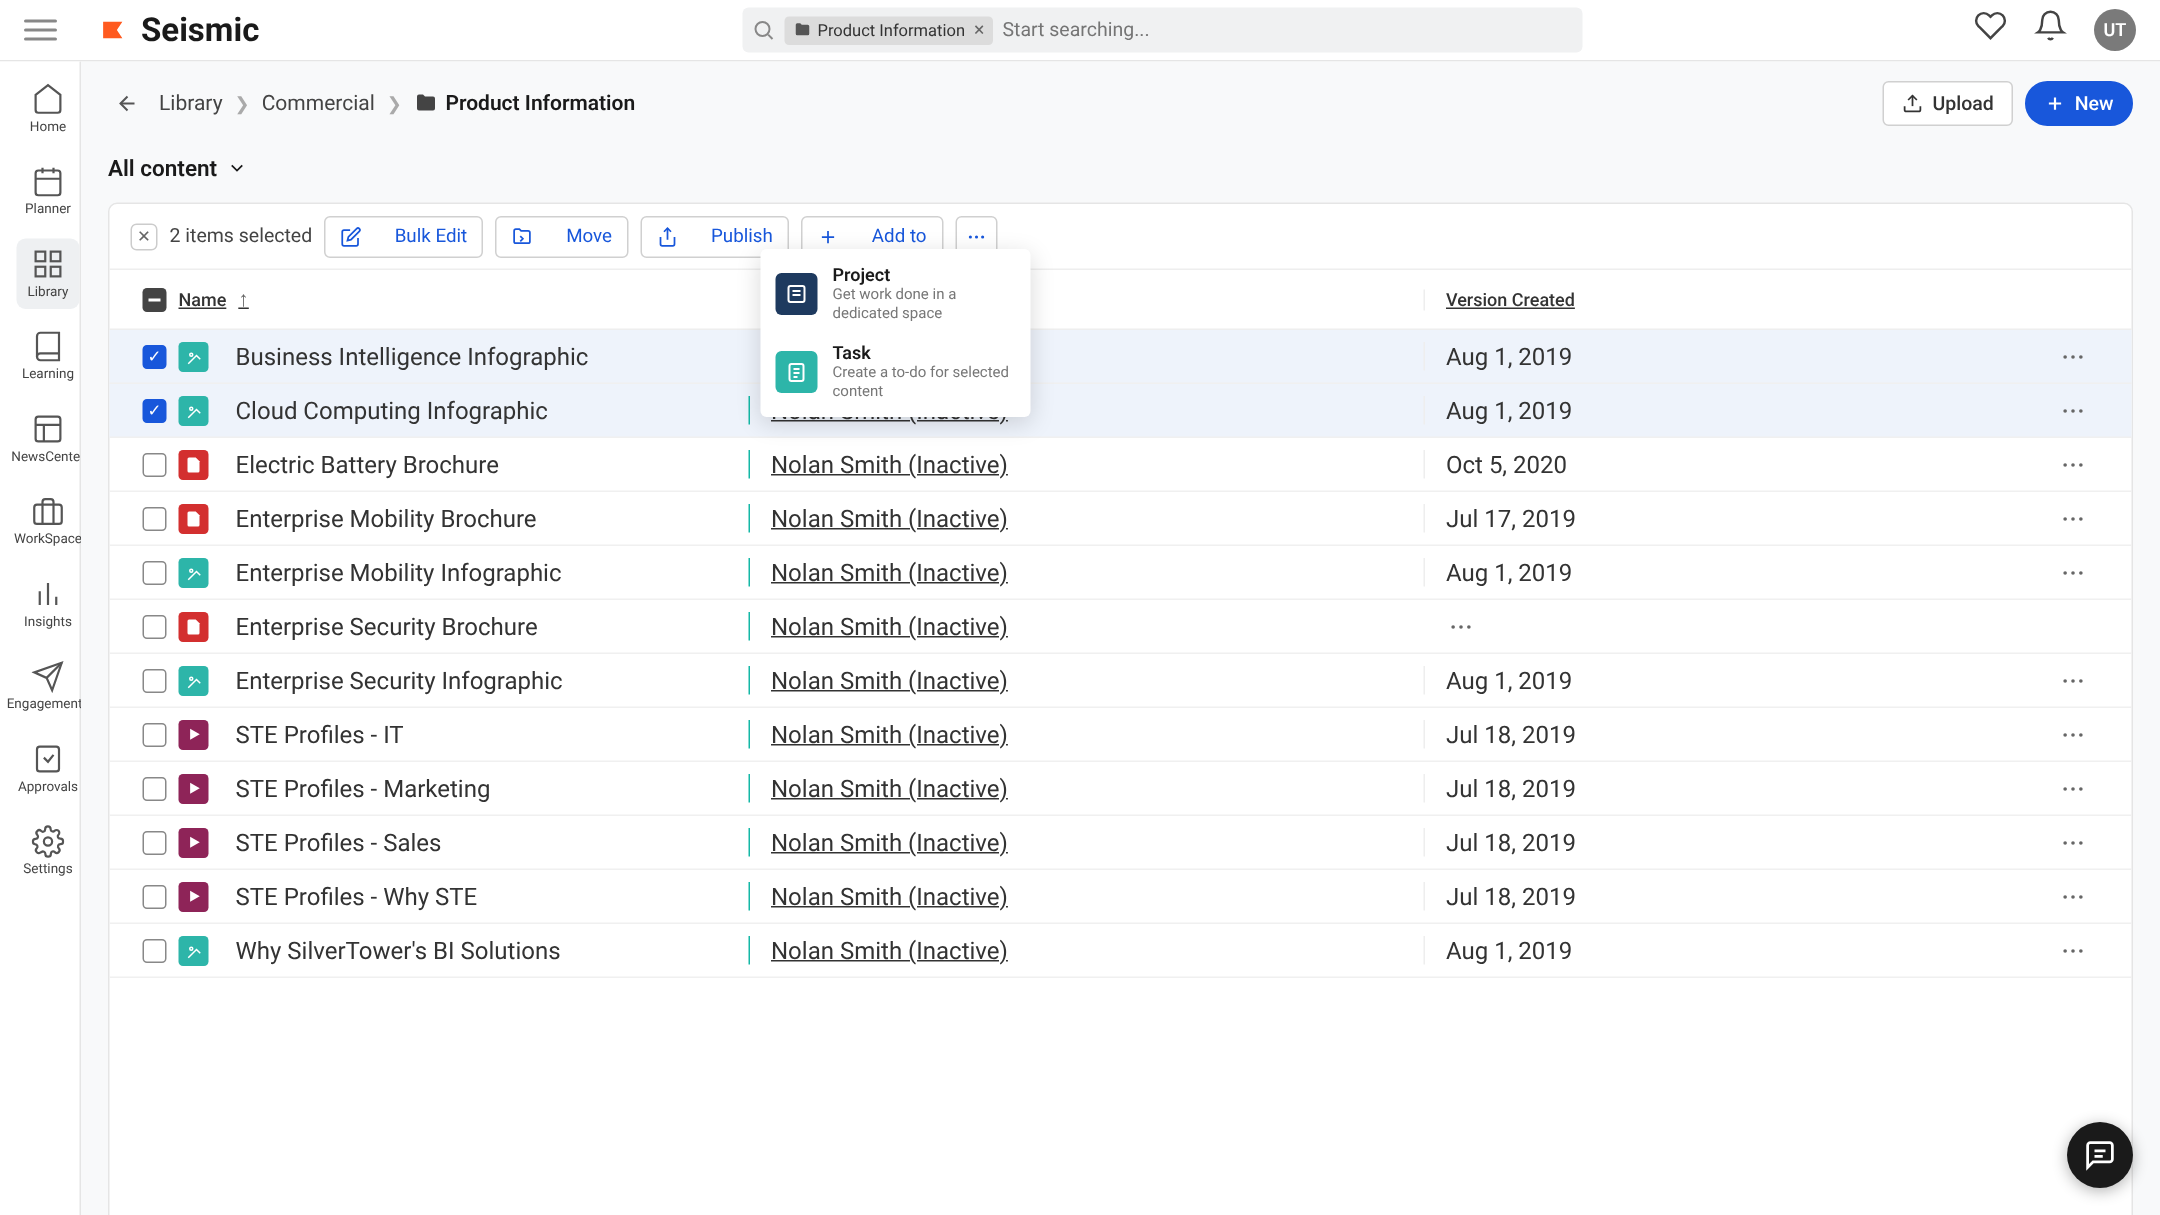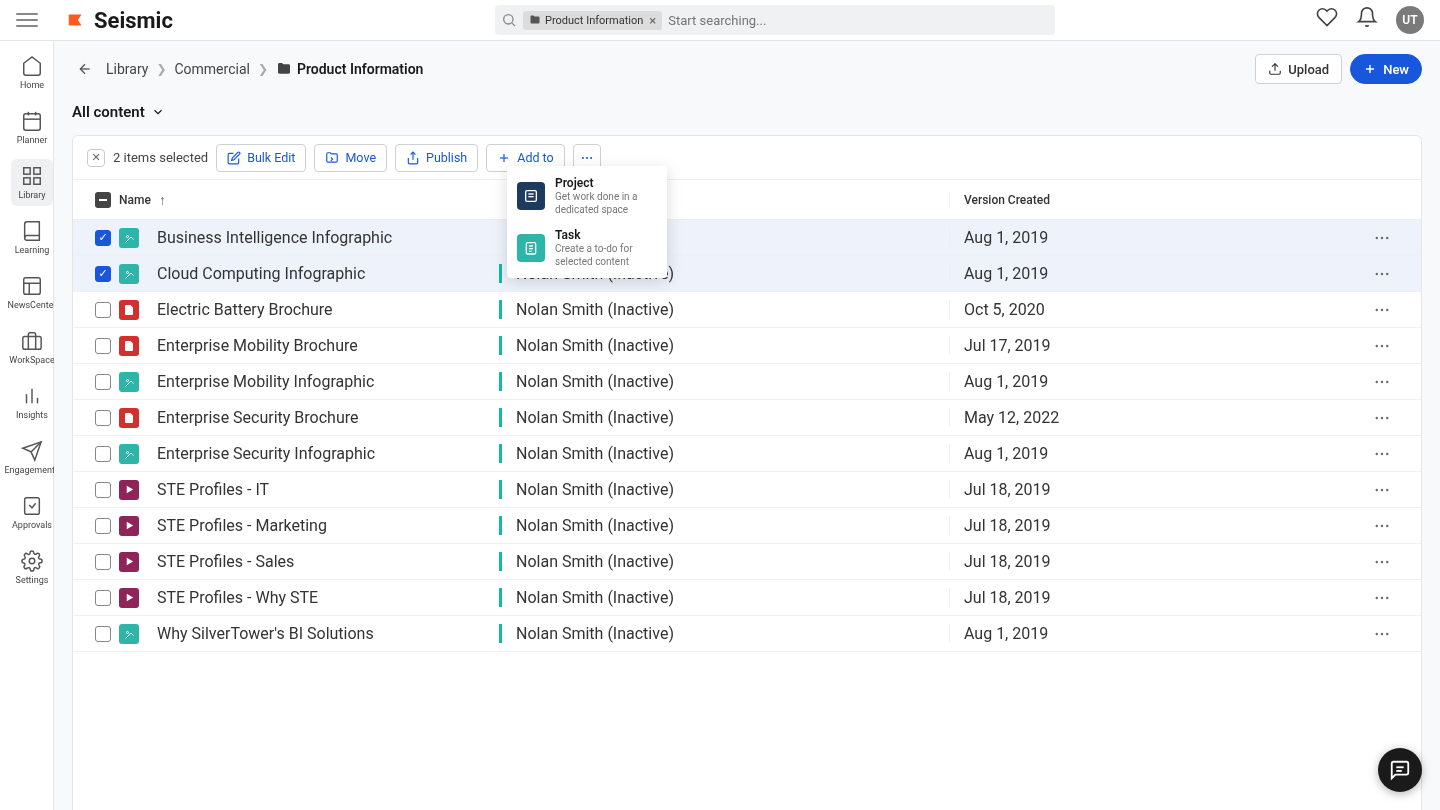--- a/index.html
+++ b/index.html
@@ -41,38 +41,38 @@
 .btn.primary { background: #1857db; border-color: #1857db; color: #fff; border-radius: 15px; }
 
 .subhead { display: flex; align-items: center; height: 38px; }
 .subhead-title { font-size: 15px; font-weight: 600; color: #1a1a1a; display: flex; align-items: center; gap: 6px; cursor: pointer; }
 
 
 .panel { background: #fff; border: 1px solid #e5e5e5; border-radius: 6px; overflow: visible; margin-top: 4px; position: relative; height: 685px; }
 .toolbar { height: 44px; display: flex; align-items: center; padding: 0 14px; gap: 8px; border-bottom: 1px solid #eee; position: relative; }
 .sel-chip { display: flex; align-items: center; gap: 8px; font-size: 13px; color: #444; }
 .sel-close { width: 18px; height: 18px; border: 1px solid #ccc; border-radius: 4px; display: flex; align-items: center; justify-content: center; font-size: 11px; cursor: pointer; color: #666; }
-.tbtn { height: 28px; padding: 0 10px; border: 1px solid #d0d0d0; border-radius: 4px; background: #fff; font-size: 12.5px; color: #1857db; display: flex; align-items: center; gap: 6px; cursor: pointer; }
+.tbtn { height: 28px; padding: 0 10px; border: 1px solid #d0d0d0; border-radius: 4px; background: #fff; font-size: 12.5px; color: #1857db; display: flex; align-items: center; gap: 22px; cursor: pointer; }
 .tbtn svg { width: 14px; height: 14px; }
 .more-btn { width: 28px; padding: 0; justify-content: center; }
 
 
-.dropdown { position: absolute; top: 30px; left: 434px; width: 160px; background: #fff; border-radius: 4px; box-shadow: 0 4px 16px rgba(0,0,0,0.15); z-index: 100; padding: 4px 0; }
+.dropdown { position: absolute; top: 30px; left: 434px; width: 180px; background: #fff; border-radius: 4px; box-shadow: 0 4px 16px rgba(0,0,0,0.15); z-index: 100; padding: 4px 0; }
 .dd-item { display: flex; align-items: center; padding: 6px 10px; gap: 10px; cursor: pointer; }
 .dd-icon { width: 28px; height: 28px; border-radius: 4px; display: flex; align-items: center; justify-content: center; color: #fff; flex-shrink: 0; }
 .dd-icon.proj { background: #1e3a5f; }
 .dd-icon.task { background: #2db5a9; }
 .dd-text strong { display: block; font-size: 12px; color: #1a1a1a; font-weight: 600; }
 .dd-text span { display: block; font-size: 10px; color: #777; line-height: 1.3; }
 
 
-.table-head { height: 40px; display: flex; align-items: center; padding: 0 14px; border-bottom: 1px solid #eee; font-size: 12px; color: #333; font-weight: 500; }
+.table-head { height: 40px; display: flex; align-items: center; padding: 0 14px; border-bottom: 1px solid #eee; font-size: 12px; color: #333; font-weight: 500; text-decoration: underline; }
 .col-check { width: 32px; display: flex; align-items: center; justify-content: center; }
 .col-name { flex: 0 0 380px; display: flex; align-items: center; gap: 8px; }
-.col-owner { flex: 0 0 450px; border-left: 3px solid #14b8a6; padding-left: 14px; }
+.col-owner { flex: 0 0 450px; border-left: 1px solid #14b8a6; padding-left: 14px; text-decoration: underline; }
 .col-date { flex: 1; border-left: 1px solid #eee; padding-left: 14px; }
 .col-more { width: 50px; display: flex; justify-content: center; }
 .hcheck { width: 16px; height: 16px; background: #444; border-radius: 3px; display: flex; align-items: center; justify-content: center; }
 .hcheck::after { content: ""; width: 8px; height: 2px; background: #fff; }
 
 .row { height: 36px; display: flex; align-items: center; padding: 0 14px; border-bottom: 1px solid #f0f0f0; font-size: 16px; color: #333; }
 .row.selected { background: #eef3fb; }
 .check { width: 16px; height: 16px; border: 1.5px solid #888; border-radius: 3px; cursor: pointer; display: flex; align-items: center; justify-content: center; }
 .check.on { background: #1857db; border-color: #1857db; }
 .check.on::after { content: "✓"; color: #fff; font-size: 11px; }
@@ -471,21 +471,20 @@
           </div>
     <div class="col-name">
       <div class="file-icon ficon-pdf">
               <svg width="12" height="12" viewBox="0 0 24 24" fill="#fff">
                 <path d="M6 2h9l5 5v13a2 2 0 01-2 2H6a2 2 0 01-2-2V4a2 2 0 012-2z"></path>
               </svg>
             </div>
       <span>Enterprise Security Brochure</span>
     </div>
     <div class="col-owner">Nolan Smith (Inactive)</div>
-    <div class="col-date">May 12, 2022</div>
     <div class="col-more">
             <div class="row-more">
               <svg width="18" height="18" viewBox="0 0 24 24" fill="currentColor">
                 <circle cx="5" cy="12" r="1.6"></circle>
                 <circle cx="12" cy="12" r="1.6"></circle>
                 <circle cx="19" cy="12" r="1.6"></circle>
               </svg>
             </div>
           </div>
   </div>

